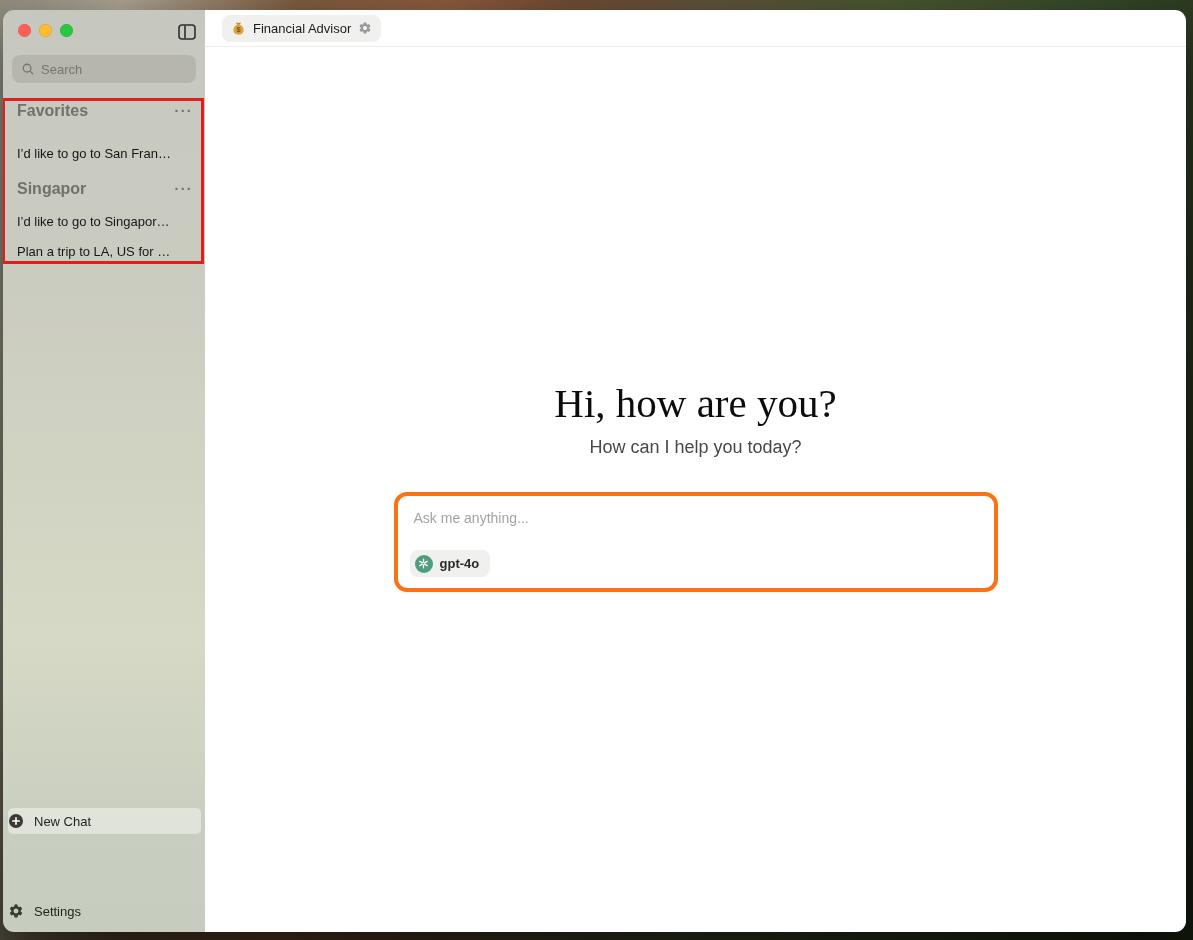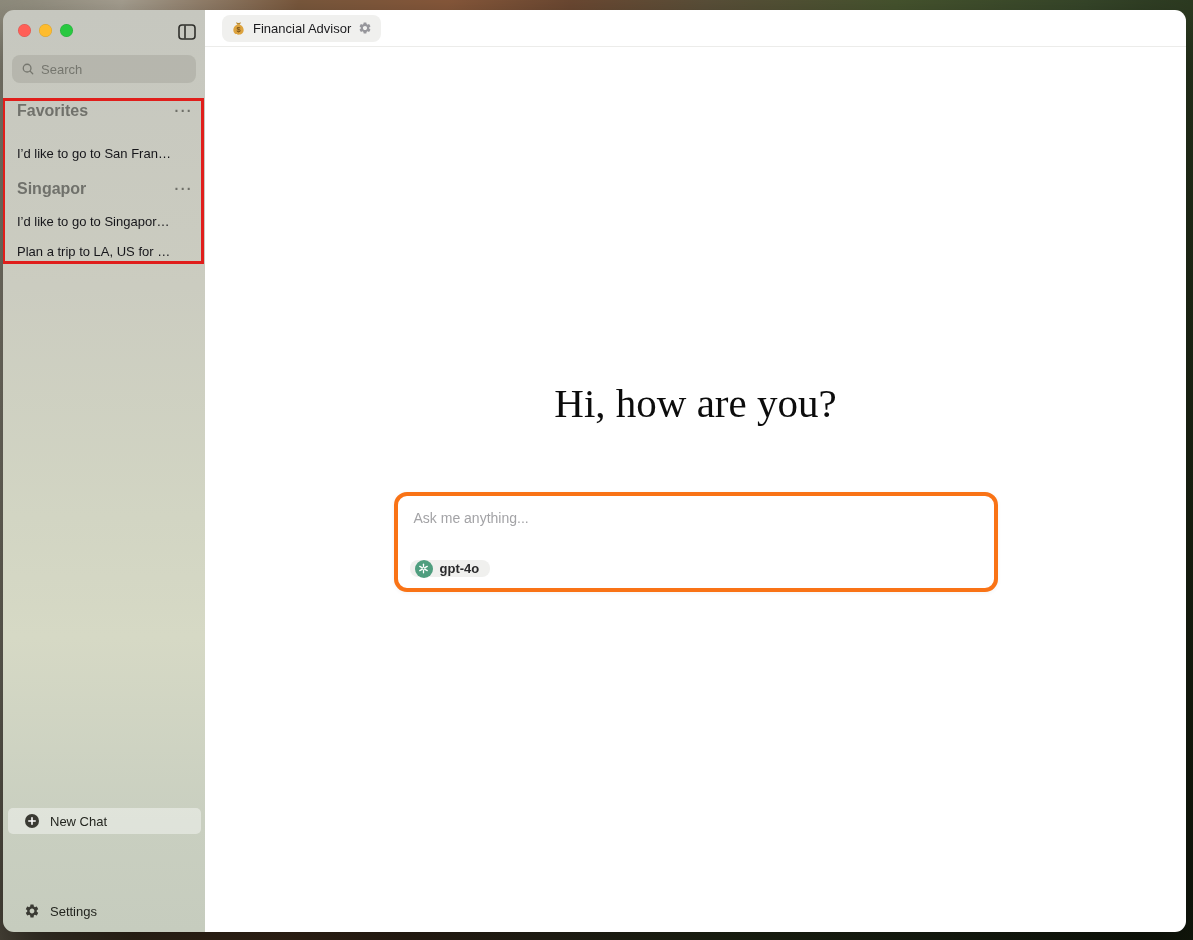--- a/index.html
+++ b/index.html
@@ -39,21 +39,21 @@
   }
   .section-header { position:absolute; left:14px; right:10px; height:16px; display:flex; justify-content:space-between; align-items:center; }
   .section-label { font-size:16px; font-weight:600; color:#70716b; }
   .section-menu  { font-size:14px; font-weight:700; letter-spacing:1.5px; color:#6e6f68; line-height:8px; background:none; border:none; cursor:pointer; padding:0 2px; }
   .chat-item {
     position:absolute; left:14px; right:8px; height:20px; line-height:20px;
     font-size:13px; color:#16161a; white-space:nowrap; overflow:hidden; cursor:pointer;
   }
   .footer-item {
     position:absolute; left:5px; right:4px; height:26px;
-    display:flex; align-items:center; gap:10px; padding:0 16px;
+    display:flex; align-items:center; gap:10px; padding:0 0;
     border-radius:5px; font-size:13px; font-weight:500; color:#23251f; cursor:pointer;
   }
   .footer-item.selected { background:rgba(255,255,255,.42); }
   .footer-item .ficon { width:16px; height:16px; flex:0 0 16px; display:flex; }
   
   .main { flex:1; background:#ffffff; position:relative; }
   .tabbar { height:37px; border-bottom:1px solid #ececea; display:flex; align-items:center; padding-left:17px; }
   .tab {
     height:27px; display:inline-flex; align-items:center; gap:7px;
     padding:0 9px; border-radius:8px; background:#f0f0ee; cursor:pointer;
@@ -75,21 +75,21 @@
     border:4px solid #f97316; border-radius:13px;
     box-shadow:0 1px 4px rgba(0,0,0,.05);
   }
   .composer textarea {
     position:absolute; top:6px; left:6px; right:6px; height:44px;
     border:none; outline:none; resize:none; background:transparent;
     font-family:inherit; font-size:14px; color:#333; padding:8px 10px;
   }
   .composer textarea::placeholder { color:#a3a3a6; }
   .model-chip {
-    position:absolute; left:12px; bottom:11px; height:17px;
+    position:absolute; left:12px; bottom:11px; height:27px;
     display:flex; align-items:center; gap:7px; padding:0 11px 0 5px;
     border-radius:8px; background:#f0f0ee; cursor:pointer;
   }
   .openai-badge {
     width:18px; height:18px; border-radius:50%; background:#4f9e7f;
     display:flex; align-items:center; justify-content:center;
   }
   .model-label { font-size:13px; font-weight:600; color:#2a2a2c; }
 </style>
 </head>
@@ -175,20 +175,21 @@
         <span class="tab-label">Financial Advisor</span>
         <span class="tab-gear">
           <svg width="14" height="14" viewBox="0 0 24 24">
               <path fill="#97979c" d="M19.14 12.94c.04-.3.06-.61.06-.94 0-.32-.02-.64-.07-.94l2.03-1.58a.49.49 0 0 0 .12-.61l-1.92-3.32a.488.488 0 0 0-.59-.22l-2.39.96c-.5-.38-1.03-.7-1.62-.94l-.36-2.54a.484.484 0 0 0-.48-.41h-3.84c-.24 0-.43.17-.47.41l-.36 2.54c-.59.24-1.13.57-1.62.94l-2.39-.96c-.22-.08-.47 0-.59.22L2.74 8.87c-.12.21-.08.47.12.61l2.03 1.58c-.05.3-.09.63-.09.94s.02.64.07.94l-2.03 1.58a.49.49 0 0 0-.12.61l1.92 3.32c.12.22.37.29.59.22l2.39-.96c.5.38 1.03.7 1.62.94l.36 2.54c.05.24.24.41.48.41h3.84c.24 0 .44-.17.47-.41l.36-2.54c.59-.24 1.13-.56 1.62-.94l2.39.96c.22.08.47 0 .59-.22l1.92-3.32c.12-.22.07-.47-.12-.61l-2.01-1.58zM12 15.6c-1.98 0-3.6-1.62-3.6-3.6s1.62-3.6 3.6-3.6 3.6 1.62 3.6 3.6-1.62 3.6-3.6 3.6z"></path>
             </svg>
         </span>
       </div>
     </div>
 
     <h1 class="greeting-title">Hi, how are you?</h1>
+    <p class="greeting-sub">How can I help you today?</p>
 
     <div class="composer">
       <textarea placeholder="Ask me anything..." style=""></textarea>
       <div class="model-chip">
         <span class="openai-badge">
           <svg width="11" height="11" viewBox="0 0 12 12">
               <g stroke="#fff" stroke-width="1.4" stroke-linecap="round">
                 <line x1="6" y1="1.3" x2="6" y2="10.7"></line>
                 <line x1="1.9" y1="3.65" x2="10.1" y2="8.35"></line>
                 <line x1="1.9" y1="8.35" x2="10.1" y2="3.65"></line>

